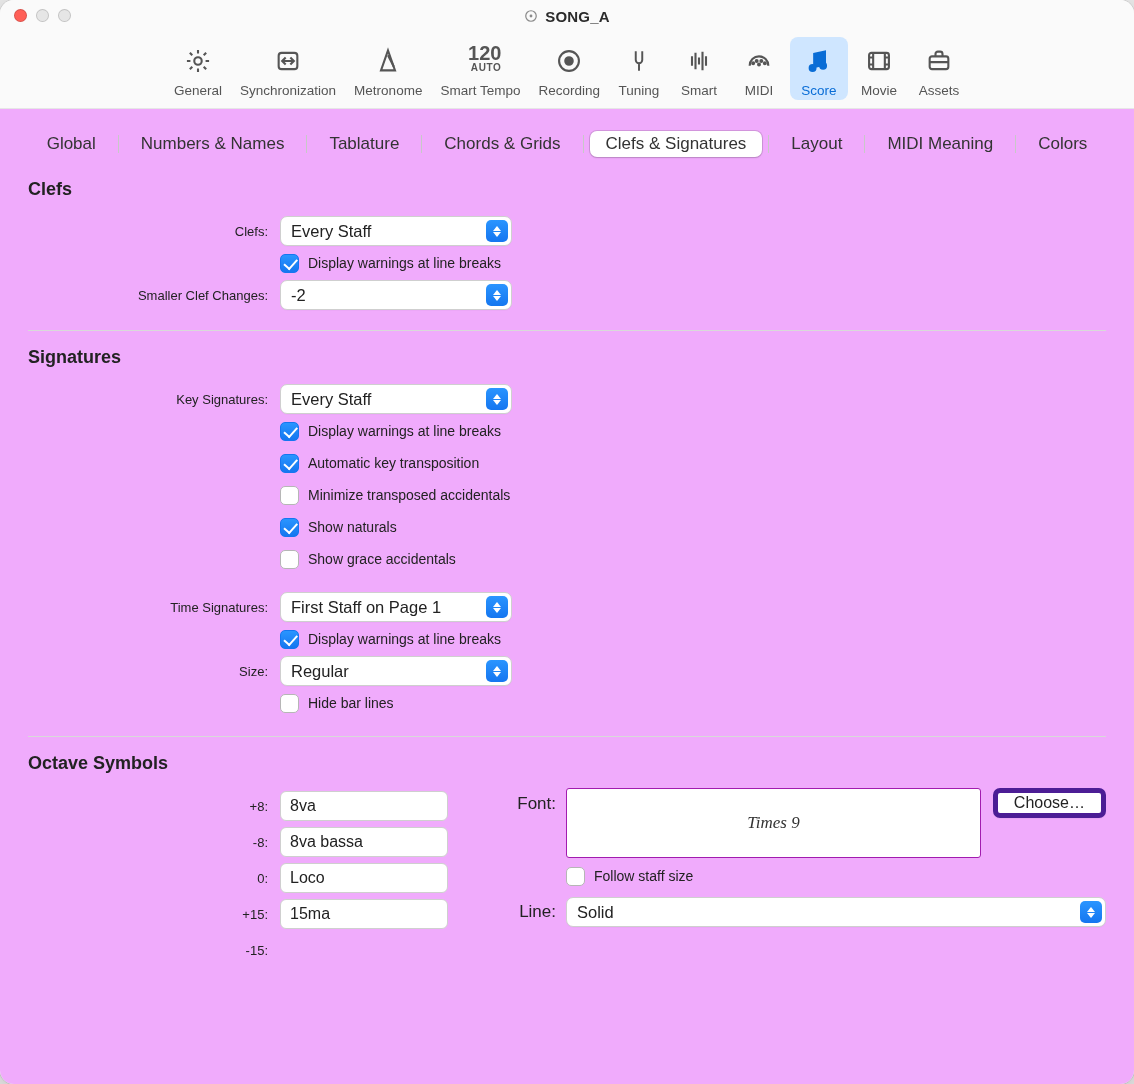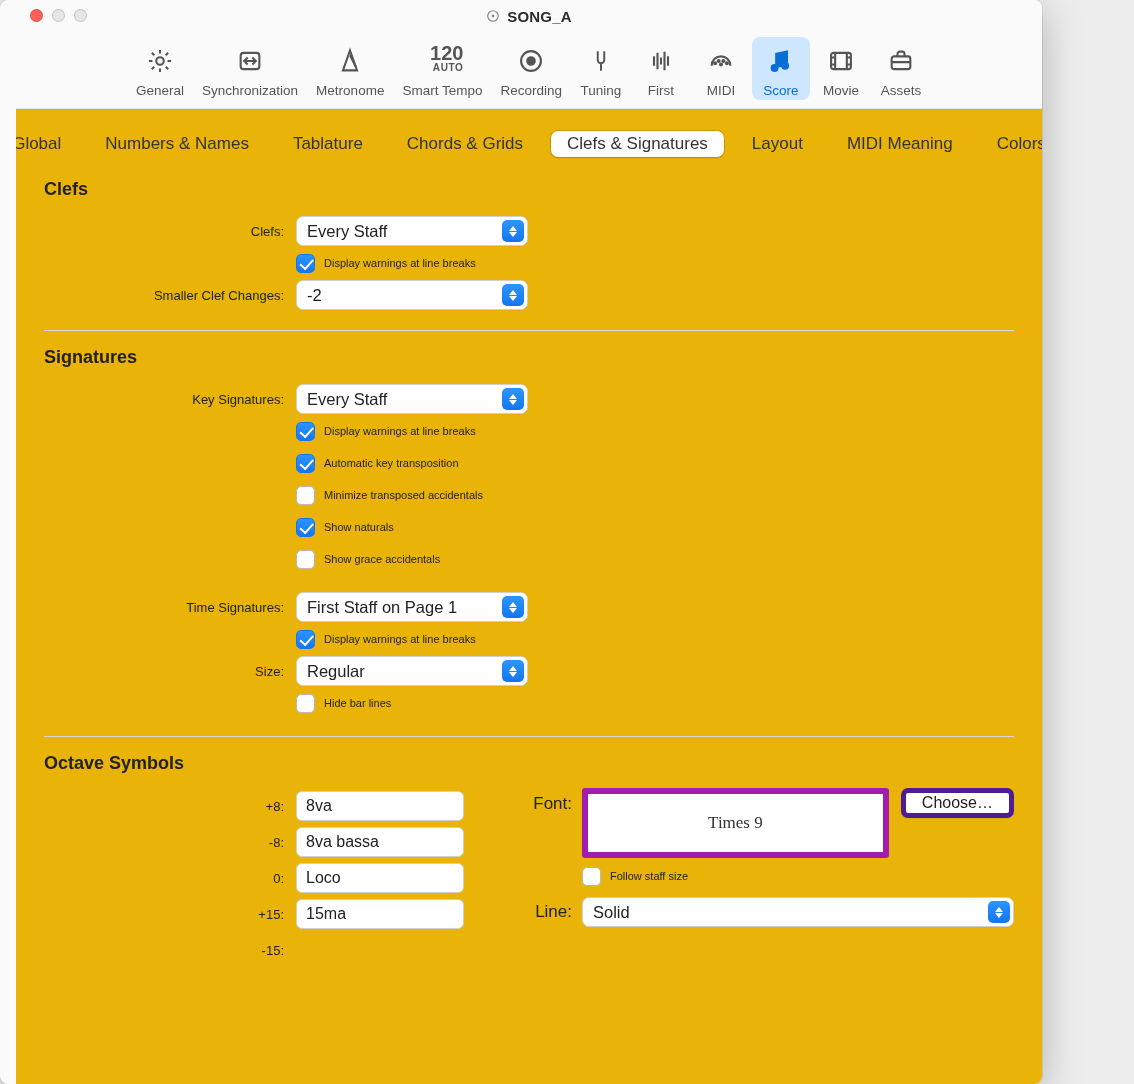--- a/index.html
+++ b/index.html
@@ -4,28 +4,27 @@
 <style>
   * { box-sizing: border-box; }
   body {
     margin: 0;
     font-family: -apple-system, "Helvetica Neue", Helvetica, Arial, sans-serif;
     font-size: 17px;
     color: #222;
     background: #ededed;
   }
   .window {
-    width: 1042px;
+    width: 1134px;
     height: 1084px;
     background: #fafafa;
-    border-radius: 8px;
+    border-radius: 14px;
     box-shadow: 0 10px 40px rgba(0,0,0,0.25), 0 0 0 1px rgba(0,0,0,0.08);
     overflow: hidden;
     position: relative;
-    padding-left: 16px;
   }
   .titlebar {
     height: 32px;
     display: flex;
     align-items: center;
     padding: 0 14px;
     background: #fafafa;
     position: relative;
   }
   .traffic {
@@ -73,21 +72,21 @@
   .tool.active .tool-label { color:#0a6dd6; }
   .tool .ticon {
     height: 34px; width: 42px;
     display:flex; align-items:flex-end; justify-content:center;
     color: inherit;
   }
   .tool.active .ticon svg * { stroke:#0a6dd6; fill:#0a6dd6; }
   .tool-label { font-size: 13.5px; color:#555; margin-top:8px; }
   .tool.wide { min-width: 96px; }
   .content {
-    background: #eab308;
+    background: #f0abfc;
     height: calc(1084px - 32px - 76px);
     padding: 22px 28px 28px 28px;
     overflow:auto;
   }
   .tabs {
     display:flex;
     justify-content:center;
     align-items:center;
     gap: 0;
     margin-bottom: 22px;
@@ -151,21 +150,21 @@
   }
   .popup .chev::before,
   .popup .chev::after{
     content:""; display:block; width:0;height:0;
     border-left:4px solid transparent; border-right:4px solid transparent;
   }
   .popup .chev::before{ border-bottom:5px solid #fff; }
   .popup .chev::after{ border-top:5px solid #fff; }
   .check {
     display:flex; align-items:center; gap:9px;
-    font-size:11px; color:#222;
+    font-size:14px; color:#222;
     min-height: 30px;
   }
   .cbox {
     width:19px; height:19px; border-radius:5px;
     border:1px solid #b6b6b6; background:#fff;
     display:inline-flex; align-items:center; justify-content:center;
     flex-shrink:0;
   }
   .cbox.on {
     background: linear-gradient(#2a95ff,#1576f0);
@@ -195,24 +194,25 @@
     box-shadow: 0 1px 1px rgba(0,0,0,0.04);
     cursor: default;
   }
   .oct-cols {
     display:grid;
     grid-template-columns: 440px 1fr;
     gap: 30px;
     align-items:start;
   }
   .fontprev {
-    height: 70px; border:6px solid #a21caf; background:#fff;
+    height: 70px; border:1px solid #a21caf; background:#fff;
     border-radius:3px;
     display:flex; align-items:center; justify-content:center;
     font-family: "Times New Roman", Times, serif;
+    font-style: italic;
     font-size: 17px; color:#333;
     flex: 1;
   }
   .rrow {
     display:grid;
     grid-template-columns: 58px 1fr;
     gap: 10px;
     align-items:center;
     min-height: 36px;
   }
@@ -292,21 +292,21 @@
           </svg>
       </span>
       <span class="tool-label">Tuning</span>
     </div>
     <div class="tool">
       <span class="ticon">
         <svg viewBox="0 0 24 24" width="30" height="28" fill="none" stroke="#555" stroke-width="1.8">
             <path d="M3 12v0M6 8v8M9 5v14M12 9v6M15 4v16M18 8v8M21 12v0"></path>
           </svg>
       </span>
-      <span class="tool-label">First</span>
+      <span class="tool-label">Smart</span>
     </div>
     <div class="tool">
       <span class="ticon">
         <svg viewBox="0 0 24 24" width="28" height="28" fill="none" stroke="#555" stroke-width="1.8">
             <path d="M4 16a8 8 0 0 1 16 0"></path>
             <circle cx="7" cy="14" r="0.8" fill="#555"></circle>
             <circle cx="10" cy="12" r="0.8" fill="#555"></circle>
             <circle cx="14" cy="12" r="0.8" fill="#555"></circle>
             <circle cx="17" cy="14" r="0.8" fill="#555"></circle>
             <circle cx="12" cy="15" r="0.8" fill="#555"></circle>

